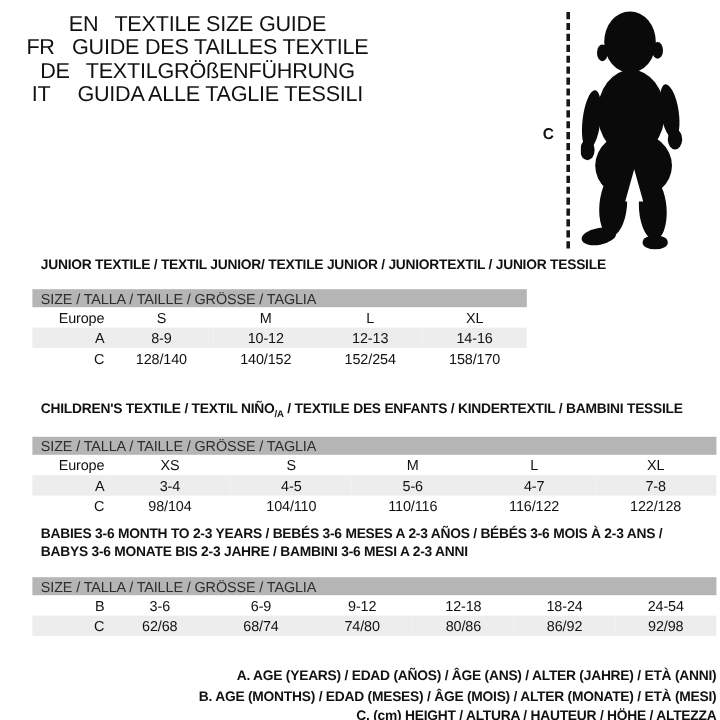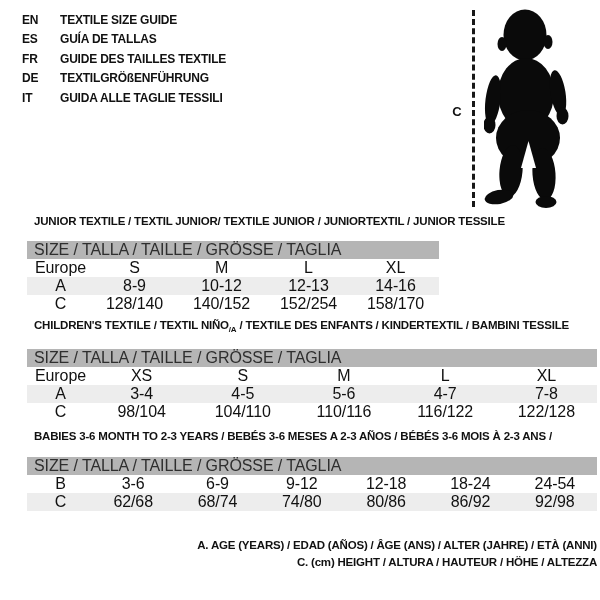--- a/index.html
+++ b/index.html
@@ -6,64 +6,60 @@
   body {
     width: 600px; height: 600px; position: relative;
     background: #ffffff;
     font-family: "Liberation Sans", sans-serif;
     color: var(--text, #111111);
     overflow: hidden;
   }
 
   
   .lang-list { position: absolute; left: 22px; top: 11px; }
-  .lang-row { display: flex; line-height: 19.4px; font-size: 12px; font-weight: bold; letter-spacing: -0.2px; }
+  .lang-row { display: flex; line-height: 19.4px; font-size: 18px; font-weight: normal; letter-spacing: -0.2px; justify-content: center; }
   .lang-code { width: 38px; flex: 0 0 38px; }
 
   
   .figure { position: absolute; left: 448px; top: 6px; width: 150px; height: 206px; }
   .measure-line { position: absolute; left: 24px; top: 4px; height: 197px; width: 0; border-left: 3px dashed #181818; }
   .measure-label { position: absolute; left: 0; top: 98px; width: 18px; text-align: center; font-size: 13px; font-weight: bold; }
   .figure svg { position: absolute; left: 36px; top: 2px; }
 
   
   .content { position: absolute; left: 27px; top: 215px; width: 570px; }
   .section-heading {
     margin: 0 0 13px 7px; font-size: 11.5px; font-weight: bold;
     letter-spacing: -0.2px; line-height: 13px;
   }
   .section-heading sub { font-size: 8px; }
-  section.children .section-heading { margin-top: 6px; }
+  section.children .section-heading { margin-top: 28px; }
   section.babies .section-heading { margin-top: 8px; line-height: 15px; }
 
-  table.size-table { border-collapse: collapse; table-layout: fixed; font-size: 16px; letter-spacing: -0.1px; }
+  table.size-table { border-collapse: collapse; table-layout: fixed; font-size: 12px; letter-spacing: -0.1px; }
   table.size-table.junior { width: 412px; }
   table.size-table.wide { width: 570px; }
   table.size-table td { height: 17px; padding: 0 4px; text-align: center; white-space: nowrap; }
   table.size-table tr.bar td {
     background: var(--table-header-bg, #b5b5b5);
     text-align: left; padding-left: 7px; height: 15px; color: #2e2e2e;
   }
-  table.size-table td.rowlabel { text-align: center; padding-left: 7px; }
+  table.size-table td.rowlabel { text-align: right; padding-left: 7px; }
   table.size-table tr.shaded { background: var(--row-alt-bg, #ededed); }
 
   
   .footnotes { margin: 26px 0 0 7px; font-size: 11.5px; font-weight: bold; letter-spacing: -0.2px; line-height: 16.5px; text-align: right; }
 </style>
 </head>
 <body>
 
 <div class="lang-list">
   <div class="lang-row">
     <span class="lang-code">EN</span>
     <span class="lang-title">TEXTILE SIZE GUIDE</span>
-  </div>
-  <div class="lang-row">
-    <span class="lang-code">ES</span>
-    <span class="lang-title">GUÍA DE TALLAS</span>
   </div>
   <div class="lang-row">
     <span class="lang-code">FR</span>
     <span class="lang-title">GUIDE DES TAILLES TEXTILE</span>
   </div>
   <div class="lang-row">
     <span class="lang-code">DE</span>
     <span class="lang-title">TEXTILGRÖßENFÜHRUNG</span>
   </div>
   <div class="lang-row">
@@ -181,21 +177,21 @@
             <td>104/110</td>
             <td>110/116</td>
             <td>116/122</td>
             <td>122/128</td>
           </tr>
         </tbody>
       </table>
   </section>
 
   <section class="babies">
-    <h2 class="section-heading"><span>BABIES 3-6 MONTH TO 2-3 YEARS / BEBÉS 3-6 MESES A 2-3 AÑOS / BÉBÉS 3-6 MOIS À 2-3 ANS /</span><br></h2>
+    <h2 class="section-heading"><span>BABIES 3-6 MONTH TO 2-3 YEARS / BEBÉS 3-6 MESES A 2-3 AÑOS / BÉBÉS 3-6 MOIS À 2-3 ANS /</span><br><span>BABYS 3-6 MONATE BIS 2-3 JAHRE / BAMBINI 3-6 MESI A 2-3 ANNI</span></h2>
     <table class="size-table wide">
         <colgroup>
           <col style="width: 64px;">
           <col>
           <col>
           <col>
           <col>
           <col>
           <col>
         </colgroup>
@@ -220,16 +216,17 @@
             <td>80/86</td>
             <td>86/92</td>
             <td>92/98</td>
           </tr>
         </tbody>
       </table>
   </section>
 
   <div class="footnotes">
     <div>A. AGE (YEARS) / EDAD (AÑOS) / ÂGE (ANS) / ALTER (JAHRE) / ETÀ (ANNI)</div>
+    <div>B. AGE (MONTHS) / EDAD (MESES) / ÂGE (MOIS) / ALTER (MONATE) / ETÀ (MESI)</div>
     <div>C. (cm) HEIGHT / ALTURA / HAUTEUR / HÖHE / ALTEZZA</div>
   </div>
 
 </div>
 
 </body></html>

